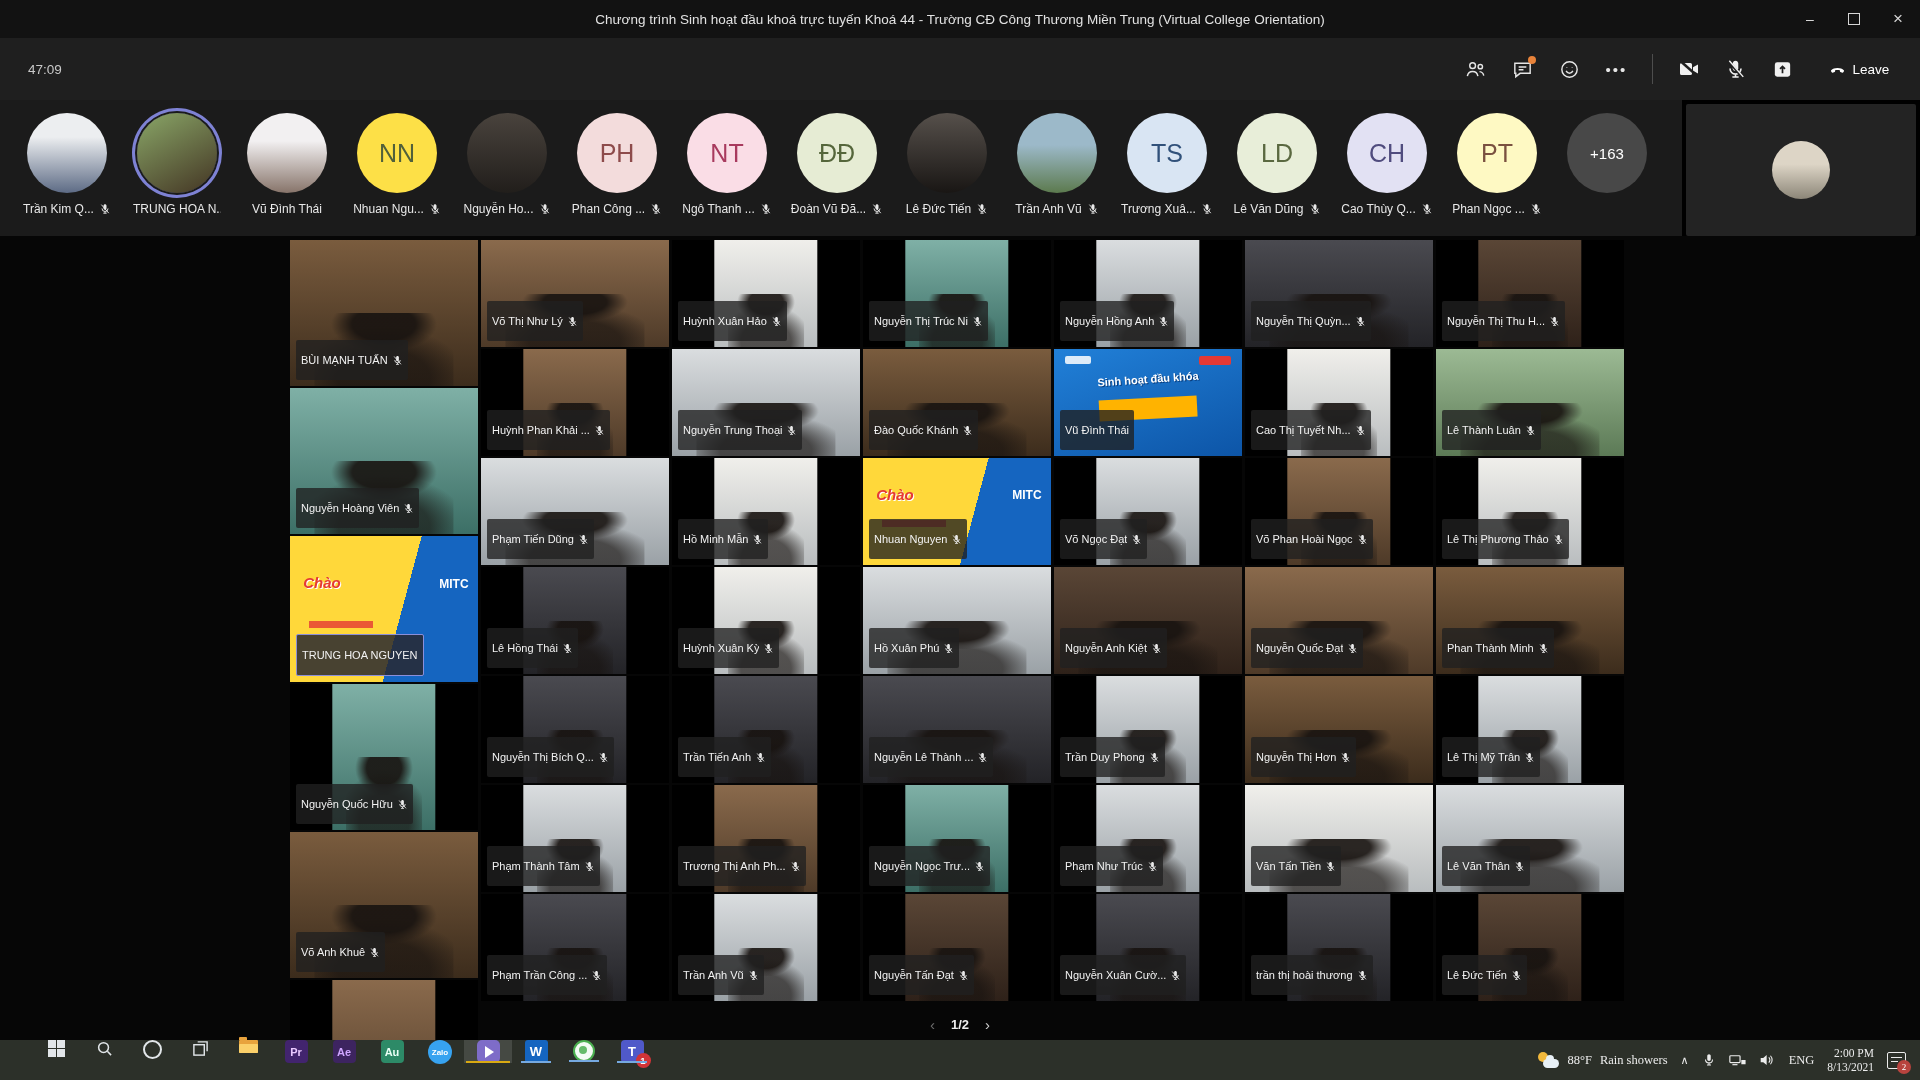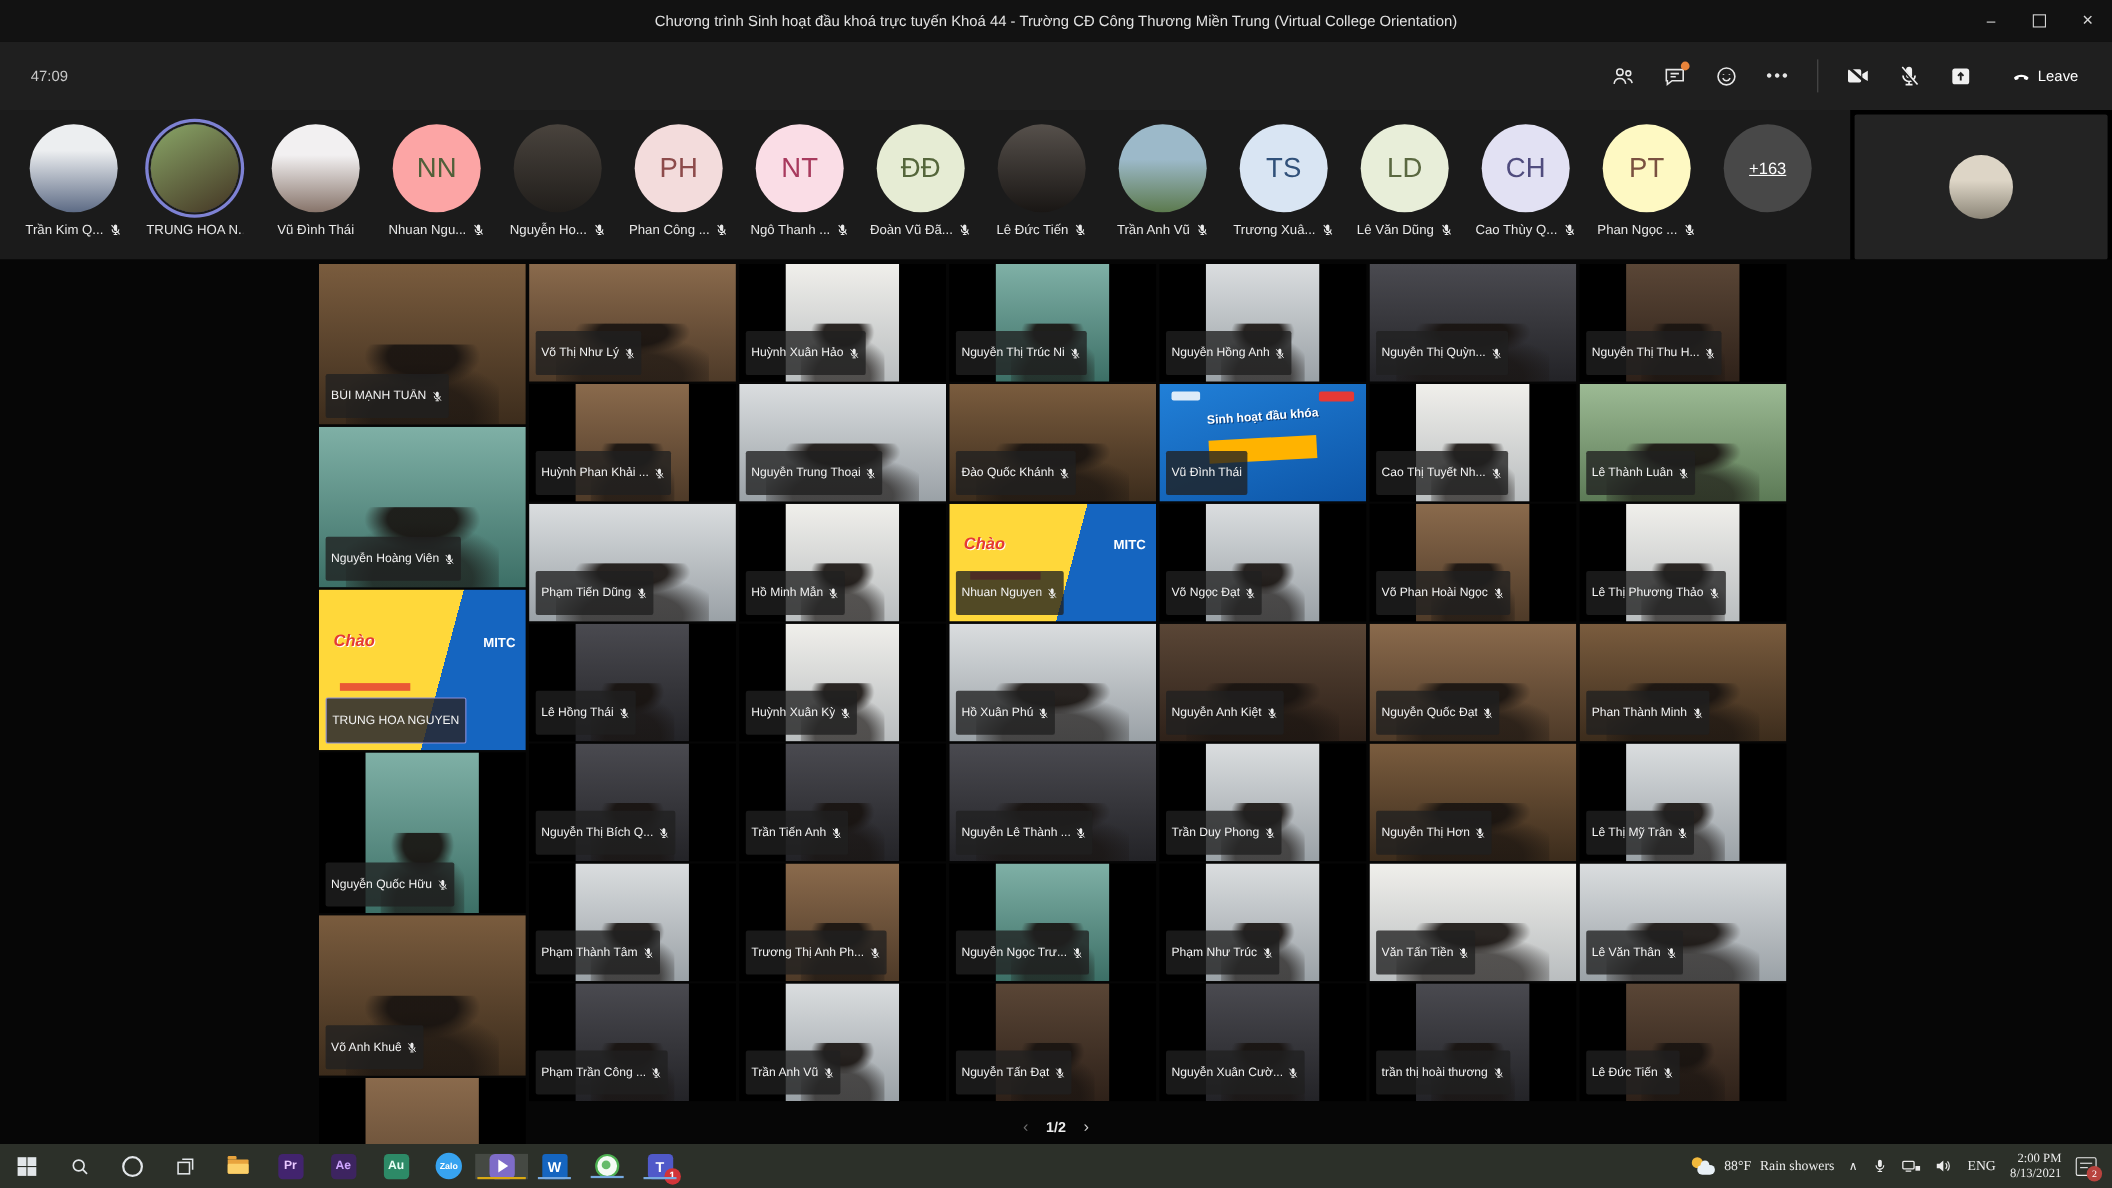--- a/index.html
+++ b/index.html
@@ -26,21 +26,21 @@
   .leave-btn{width:82px;height:34px;border-radius:4px;display:flex;align-items:center;justify-content:center;
        gap:7px;color:#fff;font-size:13.5px;margin:0 20px 0 12px;}
   
   #strip{position:absolute;top:100px;left:0;width:1682px;height:136px;background:#1b1b1b;display:flex;padding-left:12px;box-sizing:border-box;}
   .sp{width:110px;flex:none;display:flex;flex-direction:column;align-items:center;padding-top:13px;}
   .av{width:80px;height:80px;border-radius:50%;flex:none;display:flex;align-items:center;justify-content:center;
       font-size:25px;}
   .sp.active .av{box-shadow:0 0 0 2px #1b1b1b,0 0 0 5px #7e82d4;}
   .spname{margin-top:9px;display:flex;align-items:center;gap:5px;color:#e8e8e8;font-size:12px;max-width:106px;}
   .spname .nm{overflow:hidden;text-overflow:clip;white-space:nowrap;max-width:88px;}
-  .av.more{background:#484848;color:#fff;font-size:15px;text-decoration:underline;}
+  .av.more{background:#484848;color:#fff;font-size:15px;}
   
   .p1{background:linear-gradient(180deg,#eceef0 30%,#5d6b85);} .p2{background:linear-gradient(150deg,#8aa768,#433423);}
   .p3{background:linear-gradient(180deg,#f2f0f1 35%,#87746a);} .p4{background:linear-gradient(180deg,#49433d,#211e1b);}
   .p5{background:linear-gradient(180deg,#56504b,#191614);}    .p6{background:linear-gradient(180deg,#9cb9c9 40%,#5c7a4e);}
   
   #selfview{position:absolute;left:1686px;top:104px;width:230px;height:132px;background:#232323;border-radius:2px;
       display:flex;align-items:center;justify-content:center;}
   .selfav{width:58px;height:58px;border-radius:50%;background:linear-gradient(180deg,#ddd5c6 40%,#8c8678);}
   
   #stage{position:absolute;top:236px;left:0;right:0;bottom:40px;background:#060606;}
@@ -213,21 +213,21 @@
         <span class="nm">TRUNG HOA N...</span>
       </div>
     </div>
     <div class="sp">
       <div class="av p3"></div>
       <div class="spname">
         <span class="nm">Vũ Đình Thái</span>
       </div>
     </div>
     <div class="sp">
-      <div class="av" style="background: #fca5a5; color: rgb(81, 96, 58);">NN</div>
+      <div class="av" style="background: #fde047; color: rgb(81, 96, 58);">NN</div>
       <div class="spname">
         <span class="nm">Nhuan Ngu...</span>
         <svg class="mo" viewBox="0 0 16 16">
           <path d="M8 1.5c1.1 0 2 .9 2 2v3.6c0 1.1-.9 2-2 2s-2-.9-2-2V3.5c0-1.1.9-2 2-2z"></path>
           <path class="st" d="M4 7.3a4 4 0 0 0 8 0M8 11.3v2M5.8 13.6h4.4"></path>
           <path class="st" d="M3.2 2.2l9.8 11.3"></path>
         </svg>
       </div>
     </div>
     <div class="sp">
@@ -886,21 +886,21 @@
       </div>
     </div>
   <div id="pager">
     <span class="pchev prev">‹</span>
     <span class="pnum">1/2</span>
     <span class="pchev next">›</span>
   </div>
 </div>
 
 <div id="taskbar">
-  <div id="taskapps" style="display:flex;align-items:center;">
+  <div id="taskapps" style="display:flex;align-items:flex-start;padding-left:32px;">
       <div class="tslot">
         <span class="win-logo">
           <i></i>
           <i></i>
           <i></i>
           <i></i>
         </span>
       </div>
       <div class="tslot">
         <svg viewBox="0 0 18 18" width="17" height="17">

